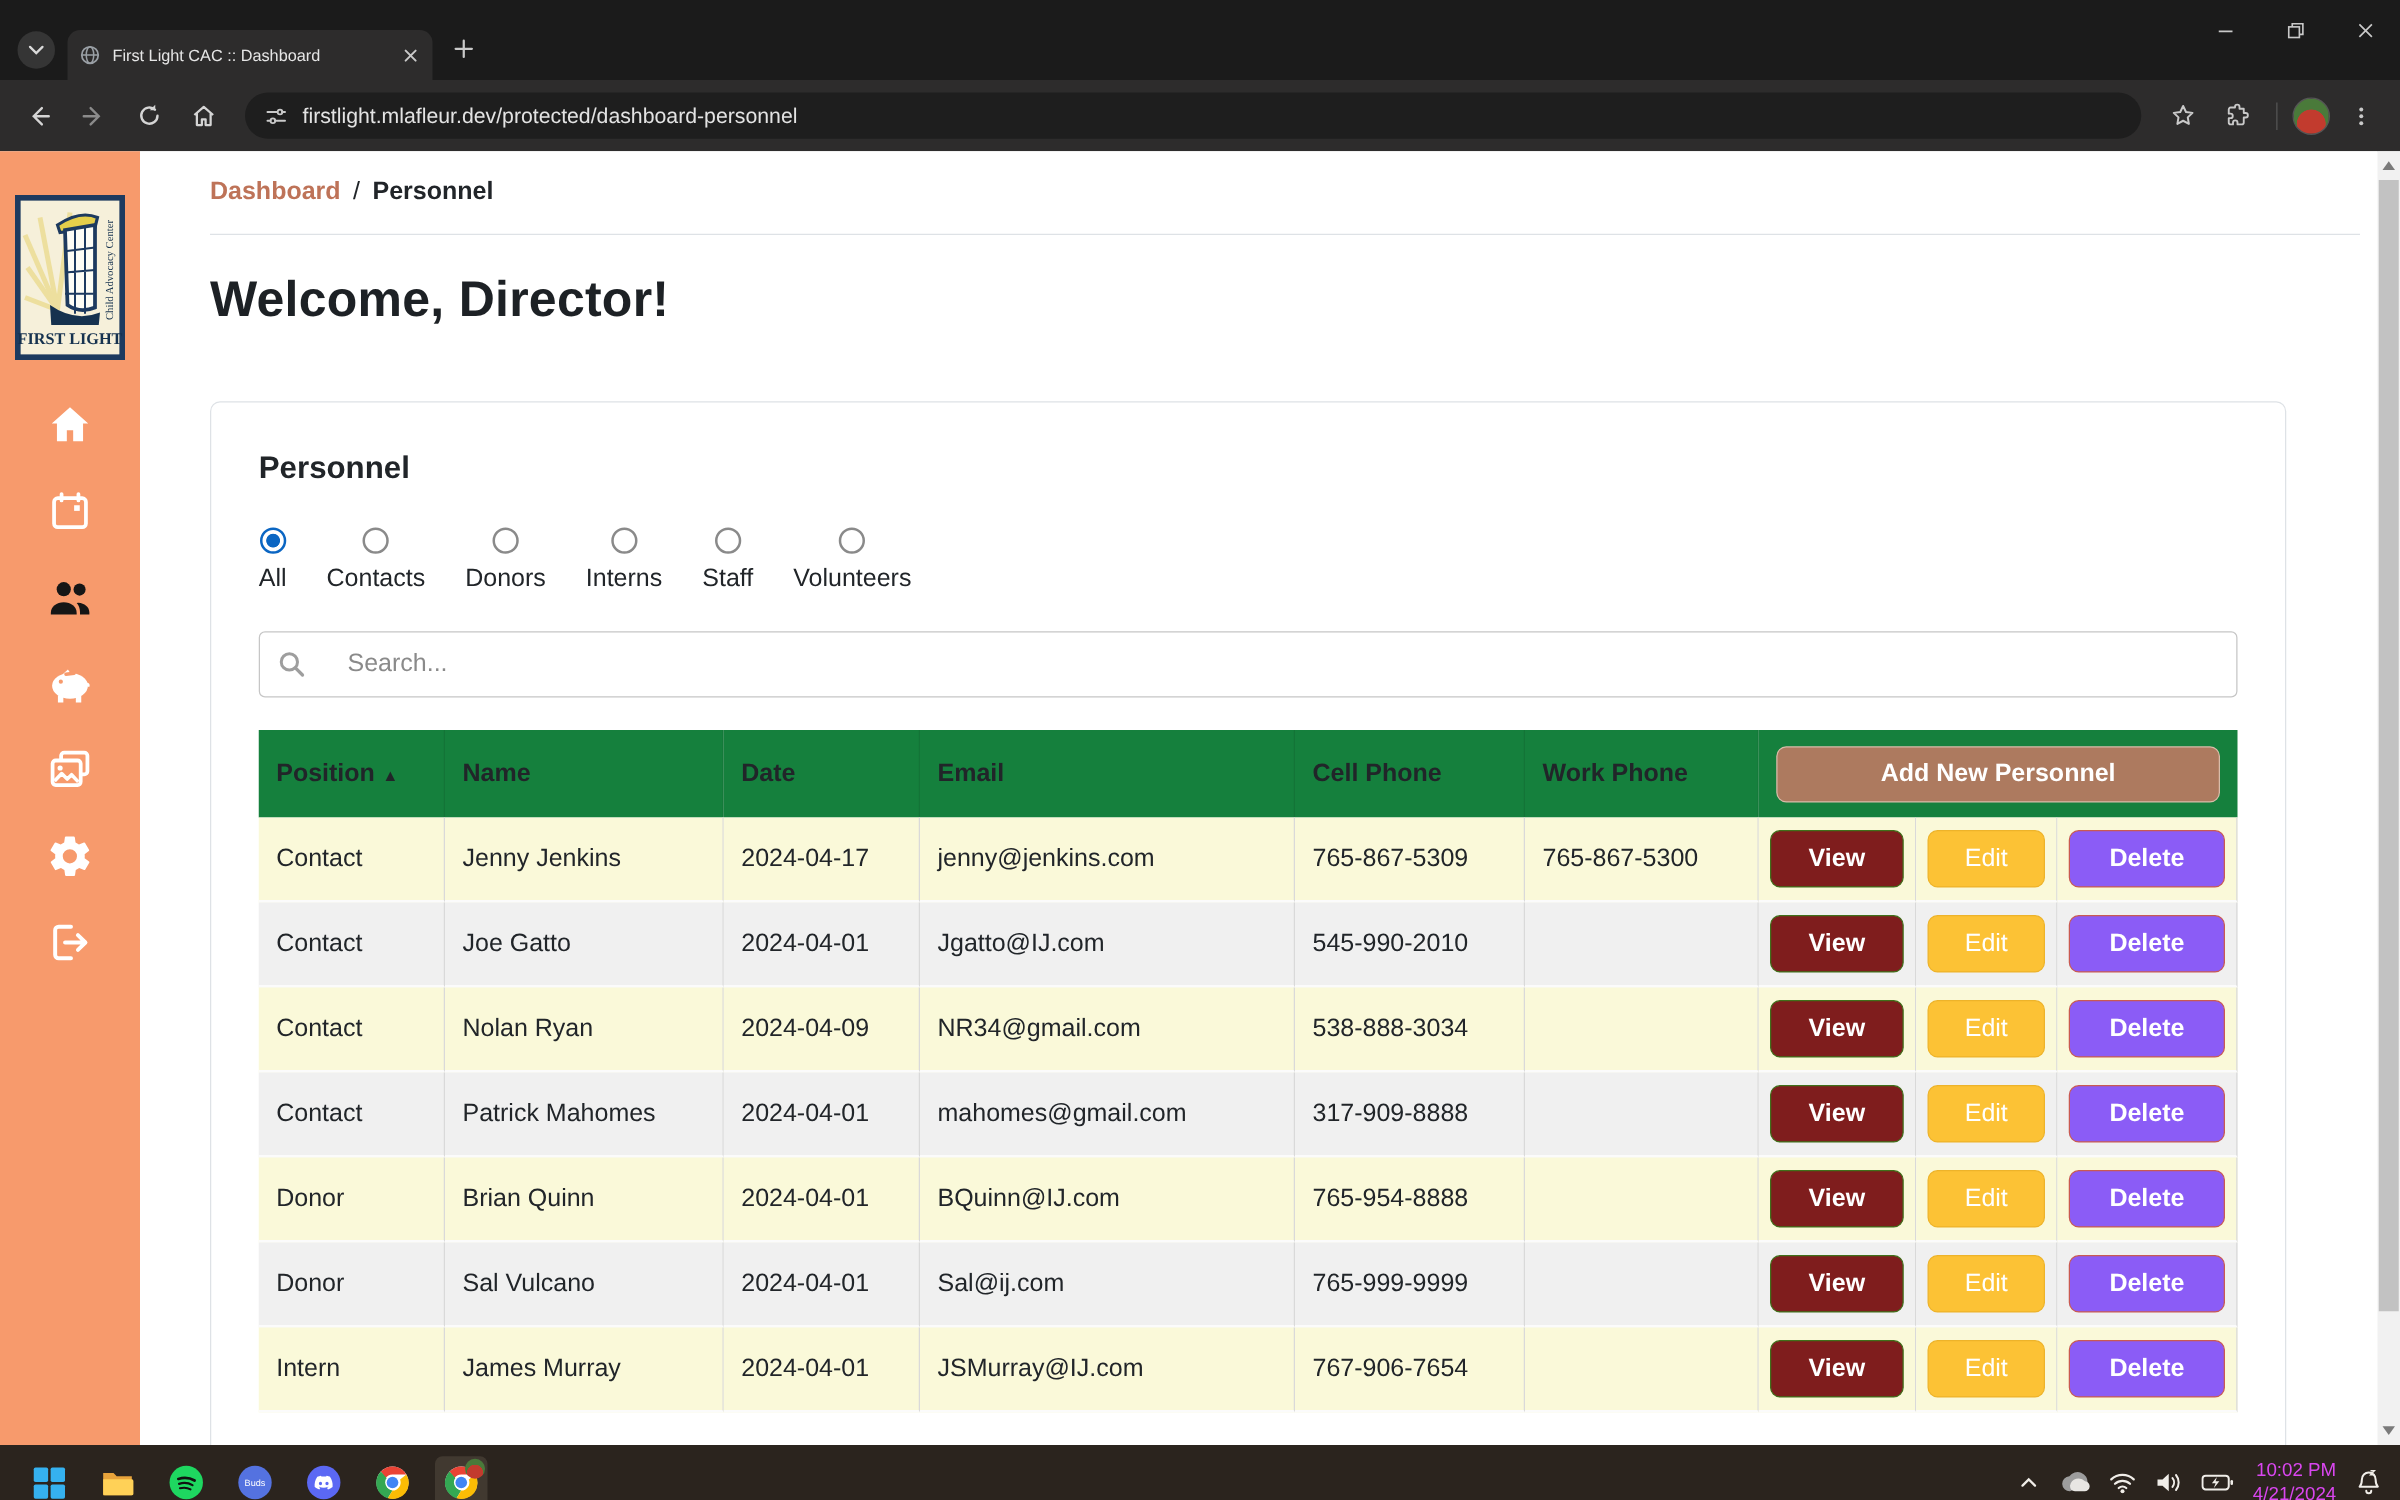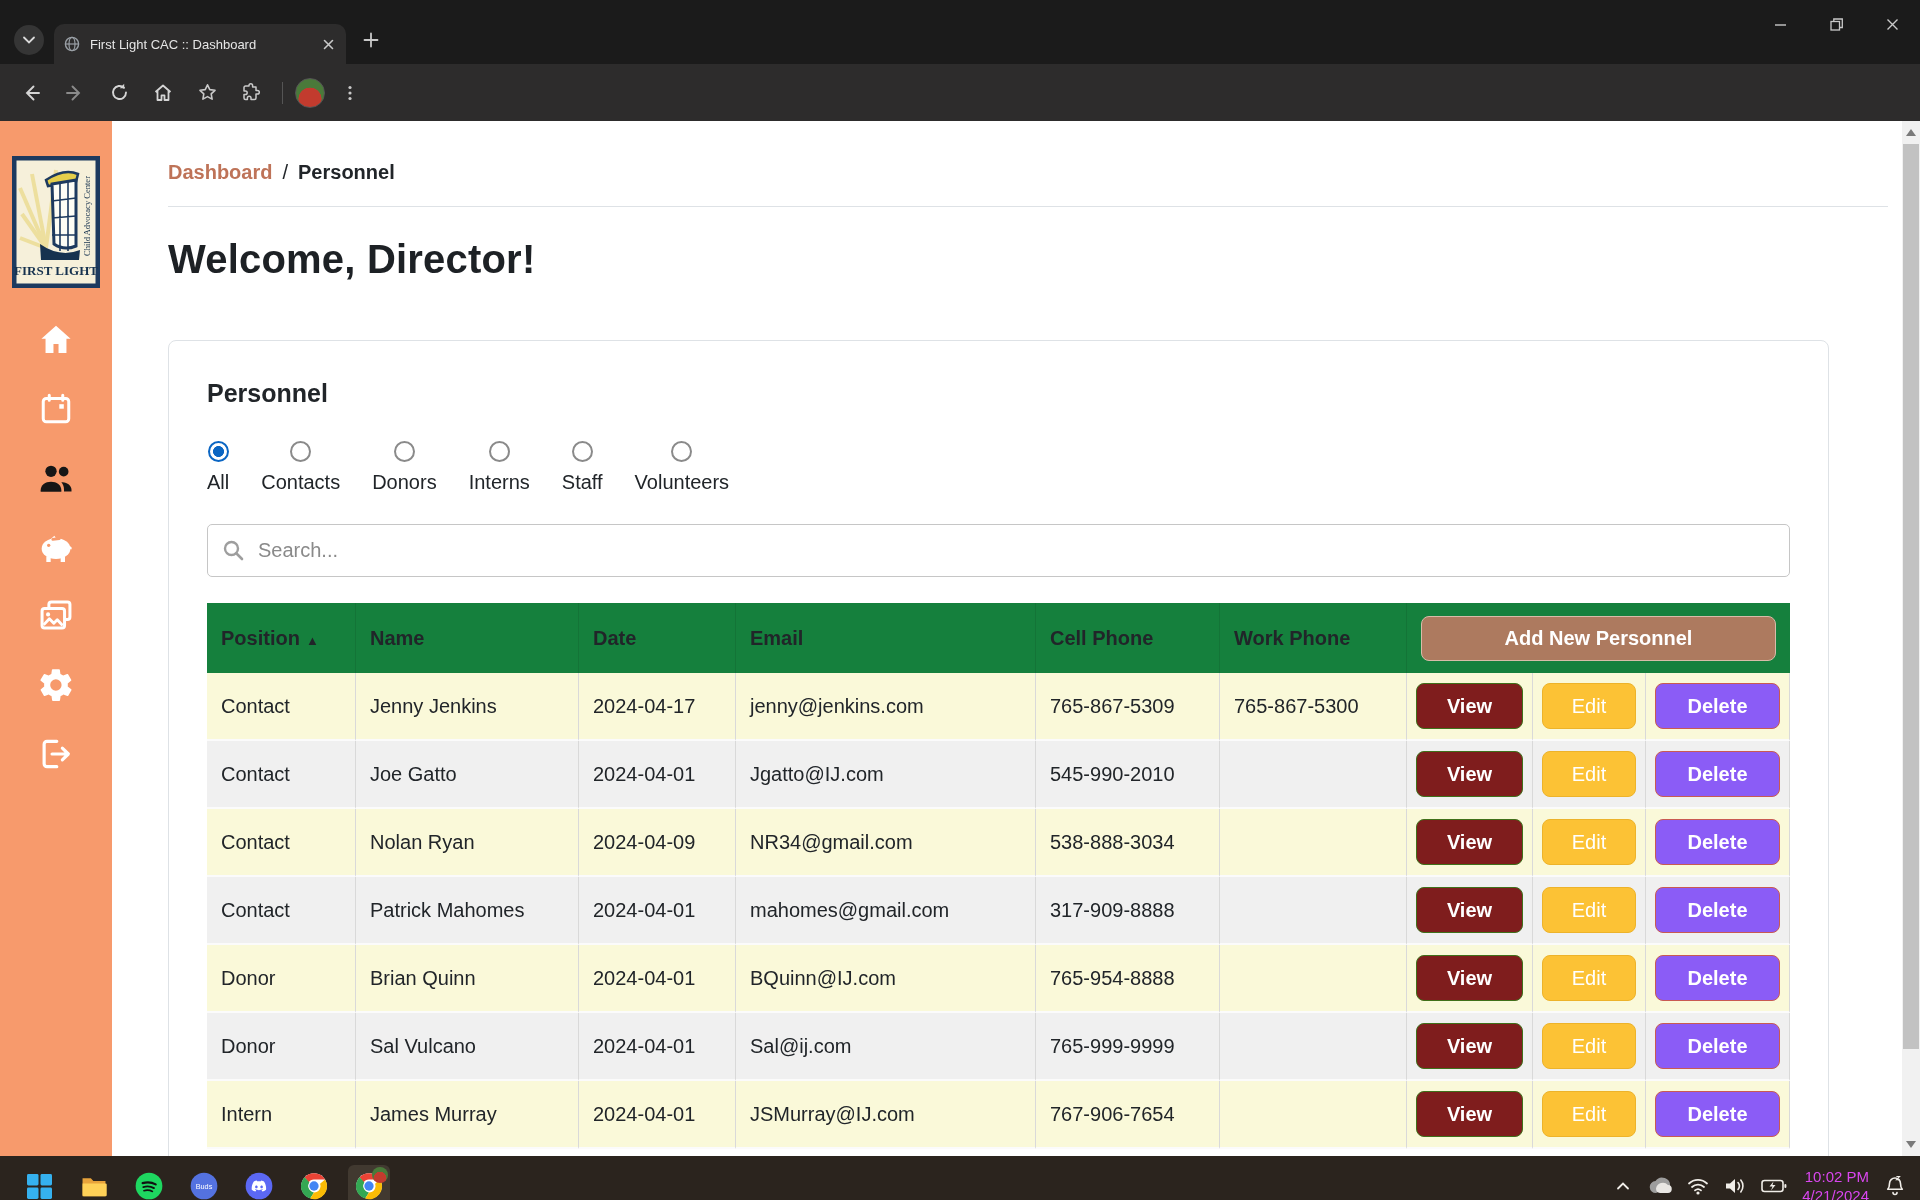--- a/index.html
+++ b/index.html
@@ -27,40 +27,40 @@
             background:radial-gradient(circle at 50% 72%, #c23b2e 0 46%, #4a7a3a 48% 100%); border:1px solid #555; }
 
   
   .workspace { height:1035px; display:flex; }
   .sidebar { width:112px; background:#F79A6C; display:flex; flex-direction:column; align-items:center; flex-shrink:0; }
   .logo { margin-top:35px; }
   .nav { margin-top:32px; display:flex; flex-direction:column; gap:29px; align-items:center; }
   .nav-item { width:40px; height:40px; display:flex; align-items:center; justify-content:center; }
 
   .main { flex:1; background:#fff; overflow:hidden; color:#212529; }
-  .breadcrumb { padding:40px 0 0 56px; font-size:20px; font-weight:700; }
+  .breadcrumb { padding:21px 0 0 56px; font-size:20px; font-weight:700; }
   .crumb-link { color:#BE7358; text-decoration:none; }
   .crumb-sep { color:#212529; margin:0 10px; font-weight:400; }
   .crumb-cur { color:#212529; }
   .rule { border:none; border-top:1px solid #dee2e6; margin:22px 14px 0 56px; }
   .welcome { margin:30px 0 0 56px; font-size:40px; font-weight:700; color:#1d2125; letter-spacing:.2px; }
 
   .card { margin:58px 73px 0 56px; border:1px solid #dee2e6; border-radius:8px; background:#fff;
           padding:38px 38px 60px 38px; }
   .card-title { font-size:25px; font-weight:700; }
 
   .filters { margin-top:33px; display:flex; align-items:center; gap:32px; font-size:20px; }
   .filter { display:flex; align-items:center; gap:9px;flex-direction:column; }
   .radio { appearance:none; -webkit-appearance:none; width:21px; height:21px; border-radius:50%;
            border:2px solid #8a8a8a; background:#fff; }
   .radio:checked { border-color:#0B66C3; background:radial-gradient(circle,#0B66C3 0 5.2px,#fff 5.8px); }
 
   .searchbox { margin-top:30px; position:relative; }
   .searchbox input { width:100%; height:53px; border:1px solid #c6c6c6; border-radius:5px;
-                     padding:0 16px 0 50px; font-size:20px; color:#212529;
+                     padding:0 16px 0 70px; font-size:20px; color:#212529;
                      font-family:"Liberation Sans",sans-serif; outline:none; }
   .searchbox input::placeholder { color:#8a8a8a; }
   .search-ic { position:absolute; left:15px; top:15px; }
 
   table { margin-top:26px; border-collapse:separate; border-spacing:0; table-layout:fixed;
           width:1583px; font-size:20px; }
   thead th { background:#15803d; height:70px; text-align:left; font-weight:600; padding-left:14px;
              border-right:1px solid rgba(0,0,0,.09); }
   thead th.actions-head { border-right:none; padding:0 14px; }
   tbody td { height:68px; padding-left:14px; border-right:1px solid #d9d9d9; border-bottom:2px solid #fbfbfb; }
@@ -156,20 +156,29 @@
       <svg width="21" height="21" viewBox="0 0 21 21">
         <path d="M17 10.5a6.5 6.5 0 11-2-4.7" stroke="#D5D5D5" stroke-width="1.9" fill="none" stroke-linecap="round"></path>
         <path d="M15.2 1.8v4.4h-4.4" fill="#D5D5D5"></path>
       </svg>
     </div>
   <div class="tb-btn">
       <svg width="22" height="22" viewBox="0 0 22 22">
         <path d="M3.5 10L11 3.5 18.5 10M5.5 8.8V18h4v-4.6h3V18h4V8.8" stroke="#D5D5D5" stroke-width="1.8" fill="none" stroke-linejoin="round"></path>
       </svg>
     </div>
+  <div class="urlbar">
+    <svg width="18" height="18" viewBox="0 0 18 18">
+      <path d="M2 5.5h8M13.5 5.5H16" stroke="#C9C9C9" stroke-width="1.6" stroke-linecap="round"></path>
+        <circle cx="12" cy="5.5" r="1.9" stroke="#C9C9C9" stroke-width="1.4" fill="none"></circle>
+      <path d="M2 12.5h2.5M8 12.5H16" stroke="#C9C9C9" stroke-width="1.6" stroke-linecap="round"></path>
+        <circle cx="6.3" cy="12.5" r="1.9" stroke="#C9C9C9" stroke-width="1.4" fill="none"></circle>
+    </svg>
+    <span class="url-text">firstlight.mlafleur.dev/protected/dashboard-personnel</span>
+  </div>
   <div class="tb-btn">
       <svg width="21" height="21" viewBox="0 0 21 21">
         <path d="M10.5 2.8l2.3 4.8 5.2.7-3.8 3.6.9 5.2-4.6-2.5-4.6 2.5.9-5.2L3 8.3l5.2-.7z" stroke="#C9C9C9" stroke-width="1.6" fill="none" stroke-linejoin="round"></path>
       </svg>
     </div>
   <div class="tb-btn">
       <svg width="21" height="21" viewBox="0 0 21 21">
         <path d="M8 3.5a1.8 1.8 0 013.6 0V5h3.4v3.4h1.5a1.8 1.8 0 010 3.6H15V16a1.5 1.5 0 01-1.5 1.5H10v-1.4a1.8 1.8 0 00-3.6 0v1.4H4.5A1.5 1.5 0 013 16v-3.5h1.4a1.8 1.8 0 000-3.6H3V5.5A1.5 1.5 0 014.5 4H8z" stroke="#C9C9C9" stroke-width="1.5" fill="none" stroke-linejoin="round"></path>
       </svg>
     </div>

